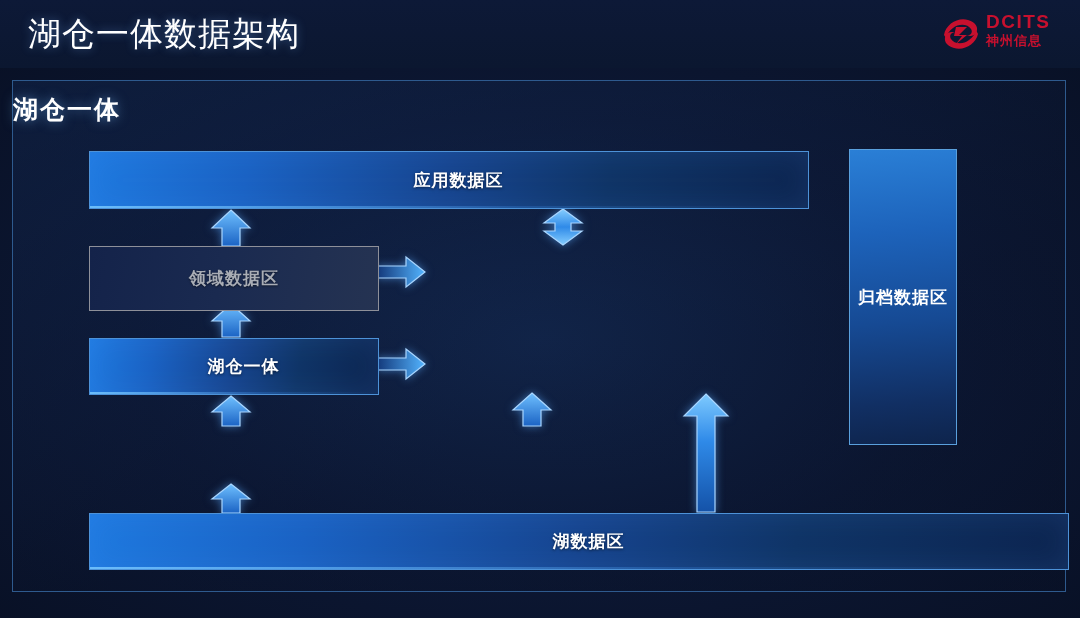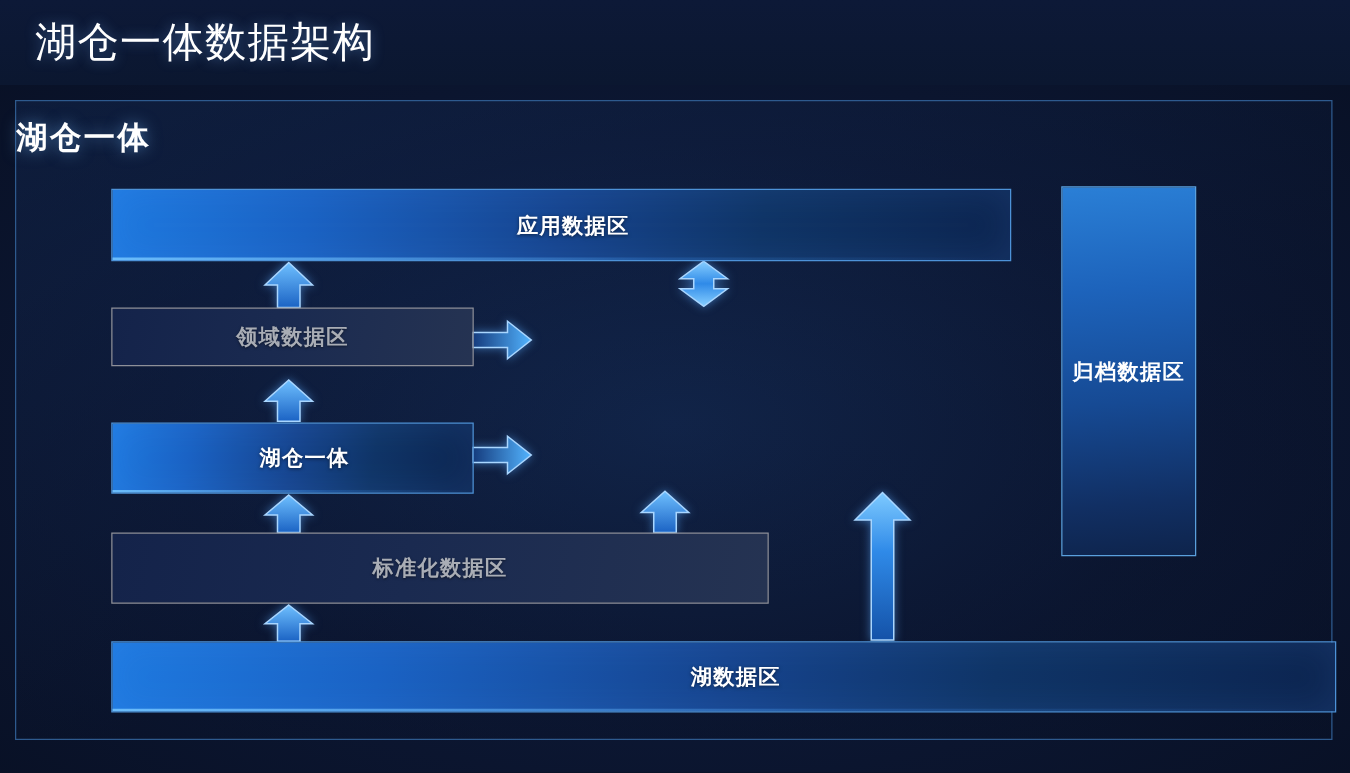--- a/index.html
+++ b/index.html
@@ -123,21 +123,21 @@
     text-shadow: 0 1px 2px rgba(0,0,0,0.5);
   }
   .zone.tall {
     background: linear-gradient(175deg, #2a7fd6 0%, #1d63bb 28%, #164a94 58%, #112f63 85%, #0e244c 100%);
     border: 1px solid #5aa0dd;
     color: #ffffff;
   }
 
   
   #zone-app        { left: 76px;  top:  70px; width: 720px; height: 58px; }
-  #zone-domain     { left: 76px;  top: 165px; width: 290px; height: 47px; }
+  #zone-domain     { left: 76px;  top: 165px; width: 290px; height: 65px; }
   #zone-warehouse  { left: 76px;  top: 257px; width: 290px; height: 57px; }
   #zone-standard   { left: 76px;  top: 345px; width: 526px; height: 57px; }
   #zone-lake       { left: 76px;  top: 432px; width: 980px; height: 57px; }
   #zone-dept       { left: 412px; top: 161px; width: 382px; height: 156px; }
   #zone-archive    { left: 836px; top:  68px; width: 108px; height: 296px; }
 
   
   .arrow {
     position: absolute;
     filter: drop-shadow(0 0 4px rgba(90,170,255,0.55));
@@ -153,20 +153,31 @@
   }
 </style>
 </head>
 <body>
 
 <div class="slide">
 
   <div class="header">
     <div class="page-title">湖仓一体数据架构</div>
 
+    <div class="logo">
+      <svg class="logo-mark" viewBox="0 0 42 40">
+        <path d="M4 21 C6 10, 18 3, 28 6 C36 8, 39 14, 36 19 C34 22, 30 23, 27 21 C31 22, 33 18, 31 15 C28 10, 19 9, 13 14 C9 17, 7 20, 6 24 Z" fill="#c8102e"></path>
+        <path d="M38 20 C36 30, 24 37, 14 34 C6 32, 3 26, 6 21 C8 18, 12 17, 15 19 C11 18, 9 22, 11 25 C14 30, 23 31, 29 26 C33 23, 35 20, 36 16 Z" fill="#c8102e"></path>
+        <path d="M16 13 L27 13 L19 21 L27 21 L16 30 L22 22 L14 22 Z" fill="#c8102e"></path>
+      </svg>
+      <div class="logo-text">
+        <span class="logo-en">DCITS</span>
+        <span class="logo-cn">神州信息</span>
+      </div>
+    </div>
   </div>
 
   <div class="frame">
 
     <div class="section-title">湖仓一体</div>
 
     <svg class="arrow" style="left:196px; top:128px; width:44px; height:38px;" viewBox="0 0 44 38">
       <defs>
         <linearGradient id="gUp1" x1="0" y1="1" x2="0" y2="0">
           <stop offset="0%" stop-color="#1b63c4"></stop>
@@ -263,23 +274,20 @@
     </div>
 
     <div id="zone-domain" class="zone inactive">
       <span>领域数据区</span>
     </div>
 
     <div id="zone-warehouse" class="zone active">
       <span>湖仓一体</span>
     </div>
 
-    <div id="zone-standard" class="zone inactive">
-      <span>标准化数据区</span>
-    </div>
 
     <div id="zone-lake" class="zone active">
       <span>湖数据区</span>
     </div>
 
 
     <div id="zone-archive" class="zone tall">
       <span>归档数据区</span>
     </div>
 

